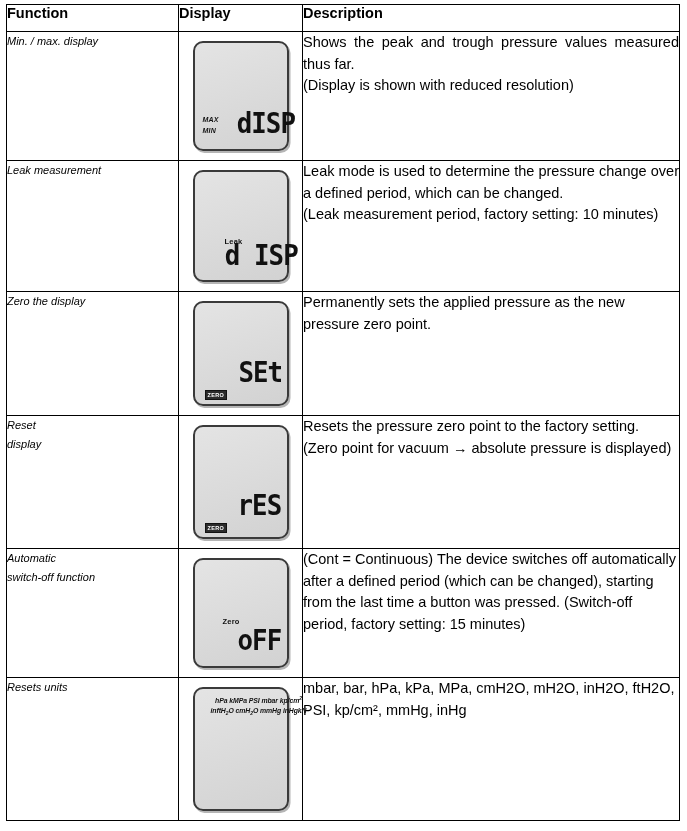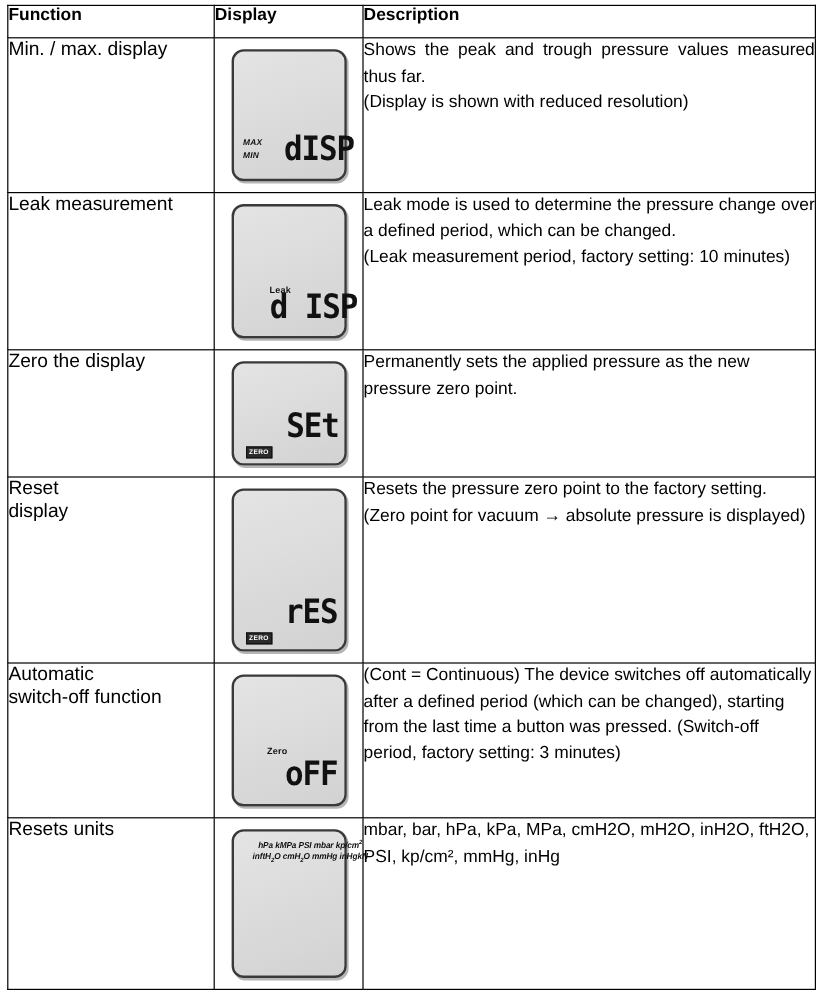--- a/index.html
+++ b/index.html
@@ -35,22 +35,23 @@
     height: 26px;
     padding: 5px 0 4px 8px;
     font-size: 14.5px;
     font-weight: bold;
     text-align: left;
     line-height: 17px;
   }
 
   .fn-cell {
     padding: 8px 6px 6px 8px;
-    font-size: 16px;
+    font-size: 11px;
     line-height: 19px;
+    font-style: italic;
   }
 
   .desc-cell {
     padding: 8px 10px 6px 9px;
     font-size: 14.5px;
     line-height: 21.5px;
     text-align: justify;
     text-justify: inter-word;
   }
   .desc-cell p {
@@ -77,22 +78,22 @@
   }
   .lcd-inner {
     position: relative;
     width: 100%;
     height: 100%;
     padding-left: 35px;
   }
 
   .lcd-h110 { height: 110px; }
   .lcd-h112 { height: 112px; }
-  .lcd-h105 { height: 87px; }
-  .lcd-h118 { height: 136px; }
+  .lcd-h105 { height: 105px; }
+  .lcd-h118 { height: 114px; }
   .lcd-h110b { height: 110px; }
   .lcd-h124 { height: 124px; }
 
   
   .seg {
     position: absolute;
     left: 0;
     right: 0;
     bottom: 9px;
     font-family: "DejaVu Sans Mono", monospace;
@@ -250,21 +251,21 @@
 switch-off function</td>
       <td class="display-cell">
         <div class="lcd lcd-h110b">
           <div class="lcd-inner">
             <span class="ann ann-cont">Zero</span>
             <div class="seg seg-off">oFF</div>
           </div>
         </div>
       </td>
       <td class="desc-cell">
-        <p class="last-line">(Cont = Continuous) The device switches off automatically after a defined period (which can be changed), starting from the last time a button was pressed. (Switch-off period, factory setting: 3 minutes)</p>
+        <p class="last-line">(Cont = Continuous) The device switches off automatically after a defined period (which can be changed), starting from the last time a button was pressed. (Switch-off period, factory setting: 15 minutes)</p>
       </td>
     </tr>
 
     <tr>
       <td class="fn-cell">Resets units</td>
       <td class="display-cell">
         <div class="lcd lcd-h124">
           <div class="lcd-inner">
             <div class="units-block">
               <div class="u-row"><span>hPa kMPa PSI mbar kp/cm</span><sup>2</sup></div>

